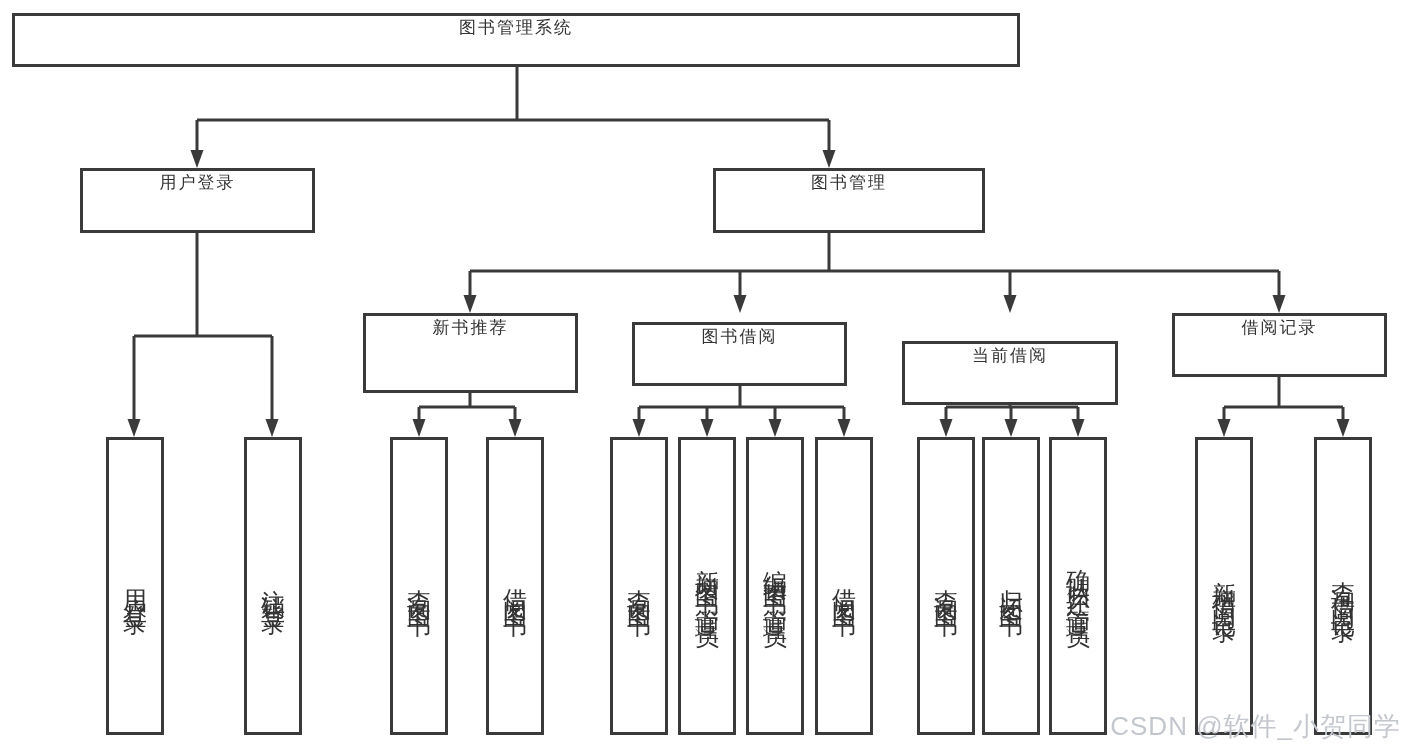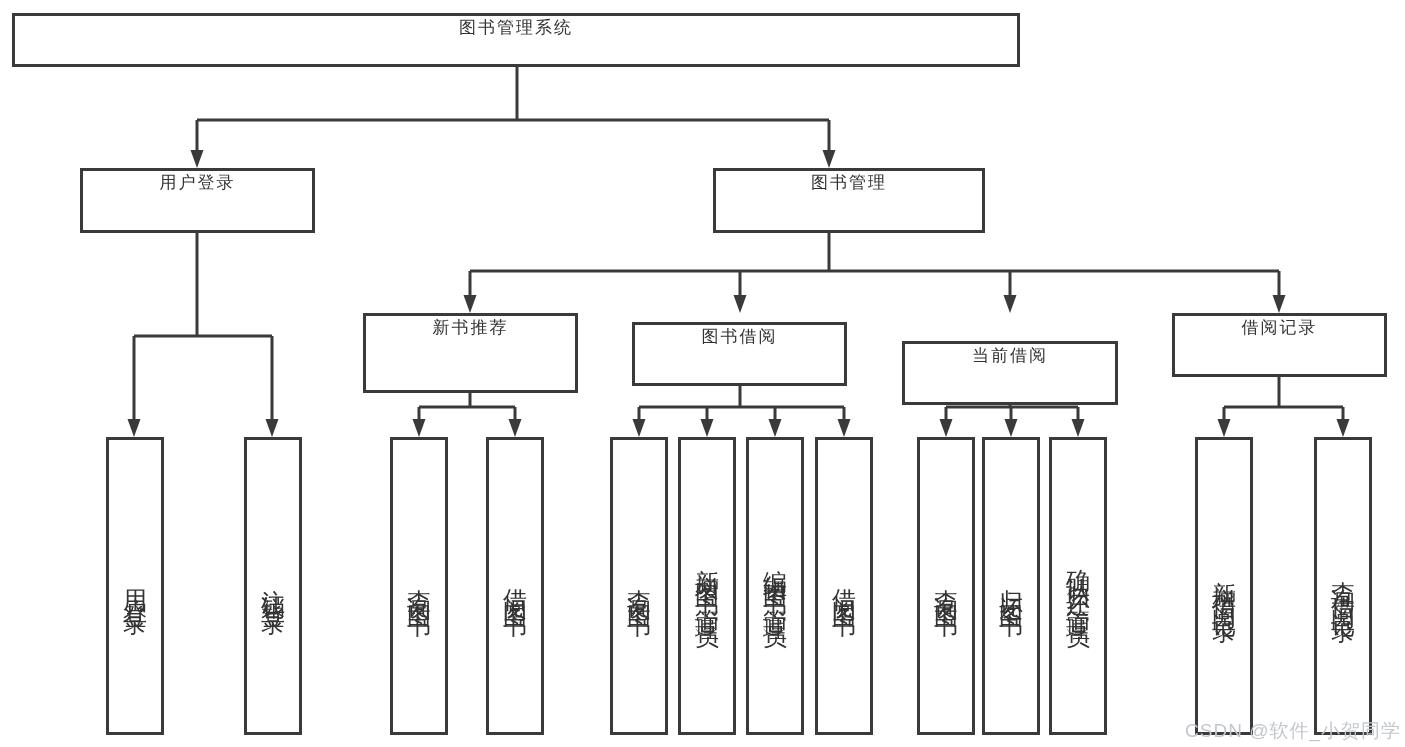--- a/index.html
+++ b/index.html
@@ -66,21 +66,21 @@
   #leaf-8  { left: 815px;  }
   #leaf-9  { left: 917px;  }
   #leaf-10 { left: 982px;  }
   #leaf-11 { left: 1049px; }
   #leaf-12 { left: 1195px; }
   #leaf-13 { left: 1314px; }
   #watermark {
     position: absolute;
     right: 4px;
     bottom: 3px;
-    font-size: 19px;
+    font-size: 26px;
     letter-spacing: 1px;
     color: #c3c7cd;
     z-index: 10;
   }
 </style>
 </head>
 <body>
 
 <div id="canvas">
 

